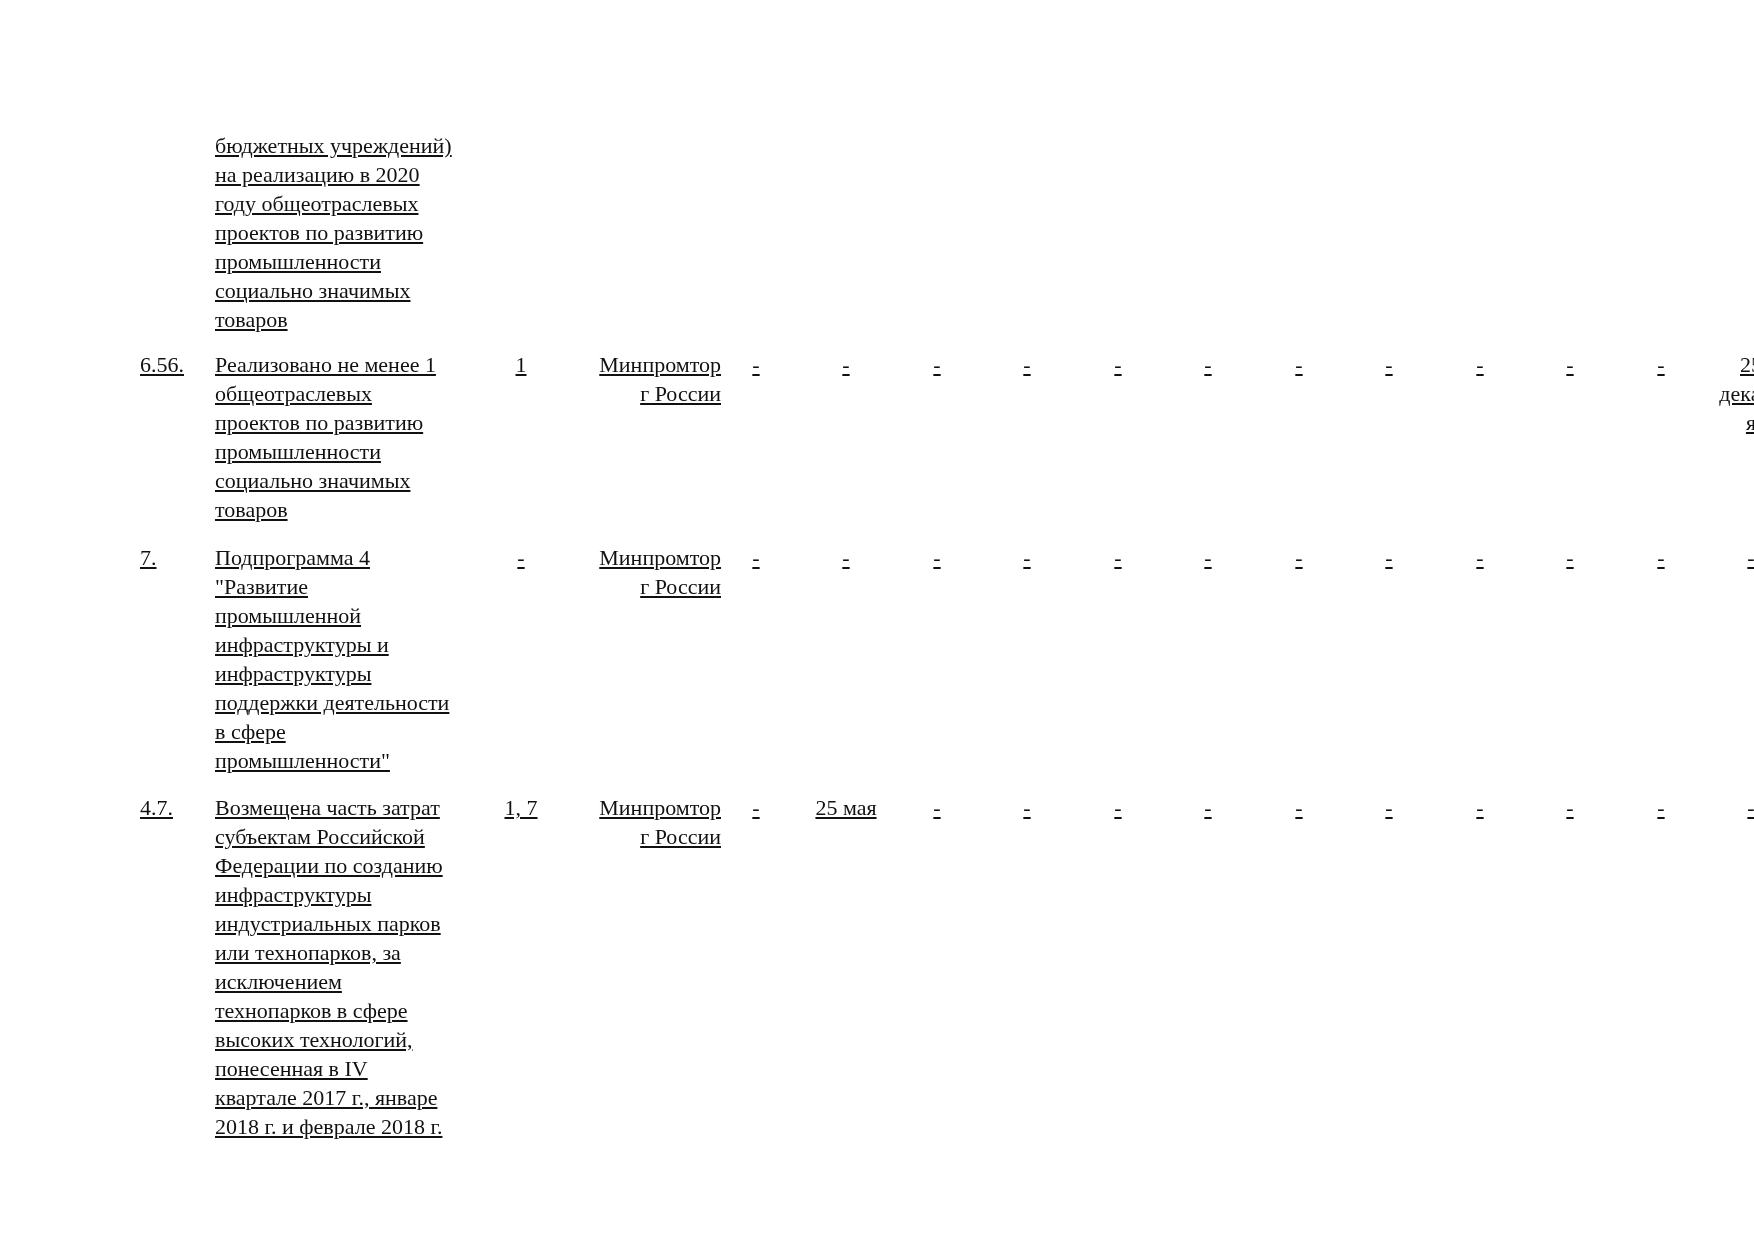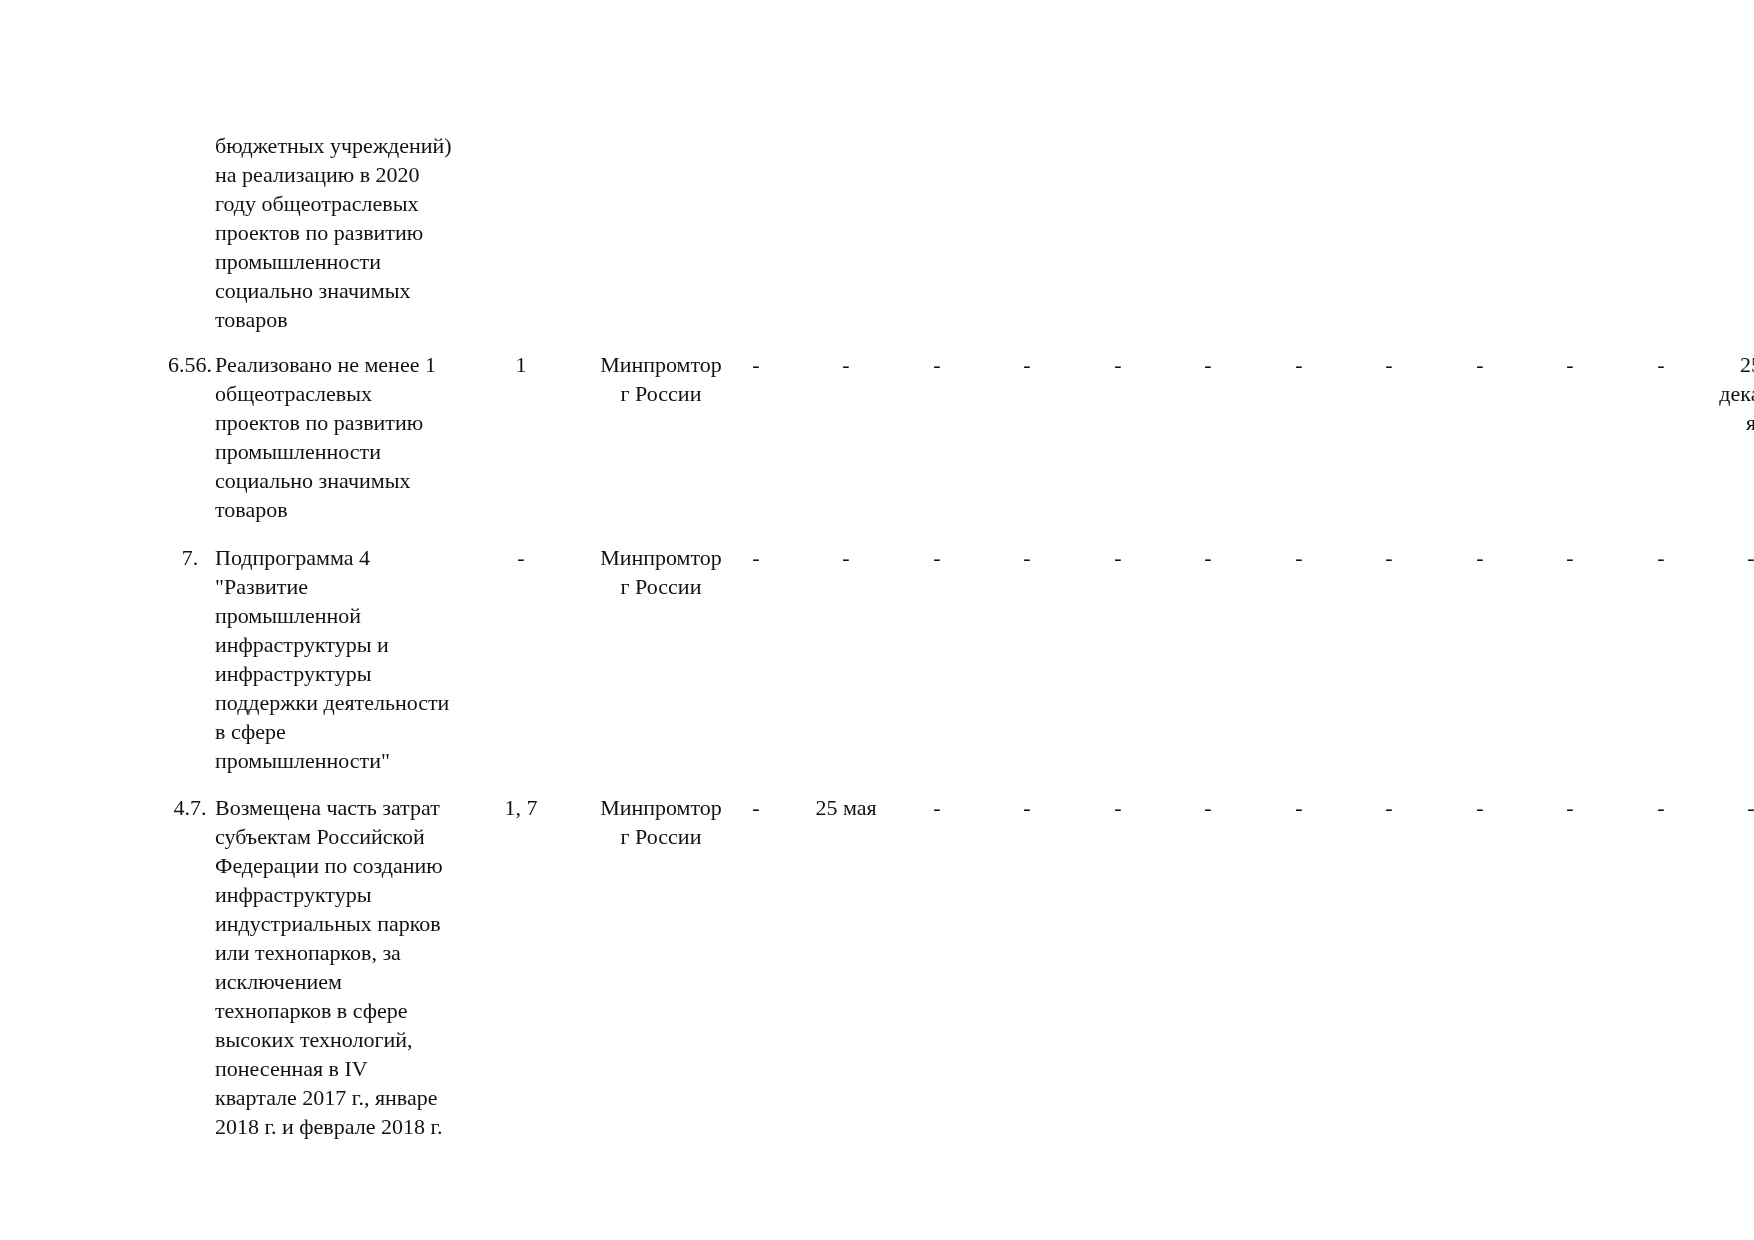--- a/index.html
+++ b/index.html
@@ -25,40 +25,41 @@
   }
   .row {
     position: absolute;
     left: 0;
     width: 1754px;
   }
   .cell {
     position: absolute;
     top: 0;
     white-space: pre-line;
+    text-decoration: underline;
   }
   .c-num {
-    left: 152px;
+    left: 140px;
     width: 76px;
-    text-align: center;
+    text-align: left;
   }
   .c-text {
     left: 215px;
     width: 280px;
     text-align: left;
   }
   .c-code {
     left: 496px;
     width: 50px;
     text-align: center;
   }
   .c-org {
-    left: 581px;
+    left: 561px;
     width: 160px;
-    text-align: center;
+    text-align: right;
   }
   .c-d {
     width: 90px;
     text-align: center;
   }
   .c-d0  { left: 711px; }
   .c-d1  { left: 801px; }
   .c-d2  { left: 892px; }
   .c-d3  { left: 982px; }
   .c-d4  { left: 1073px; }

